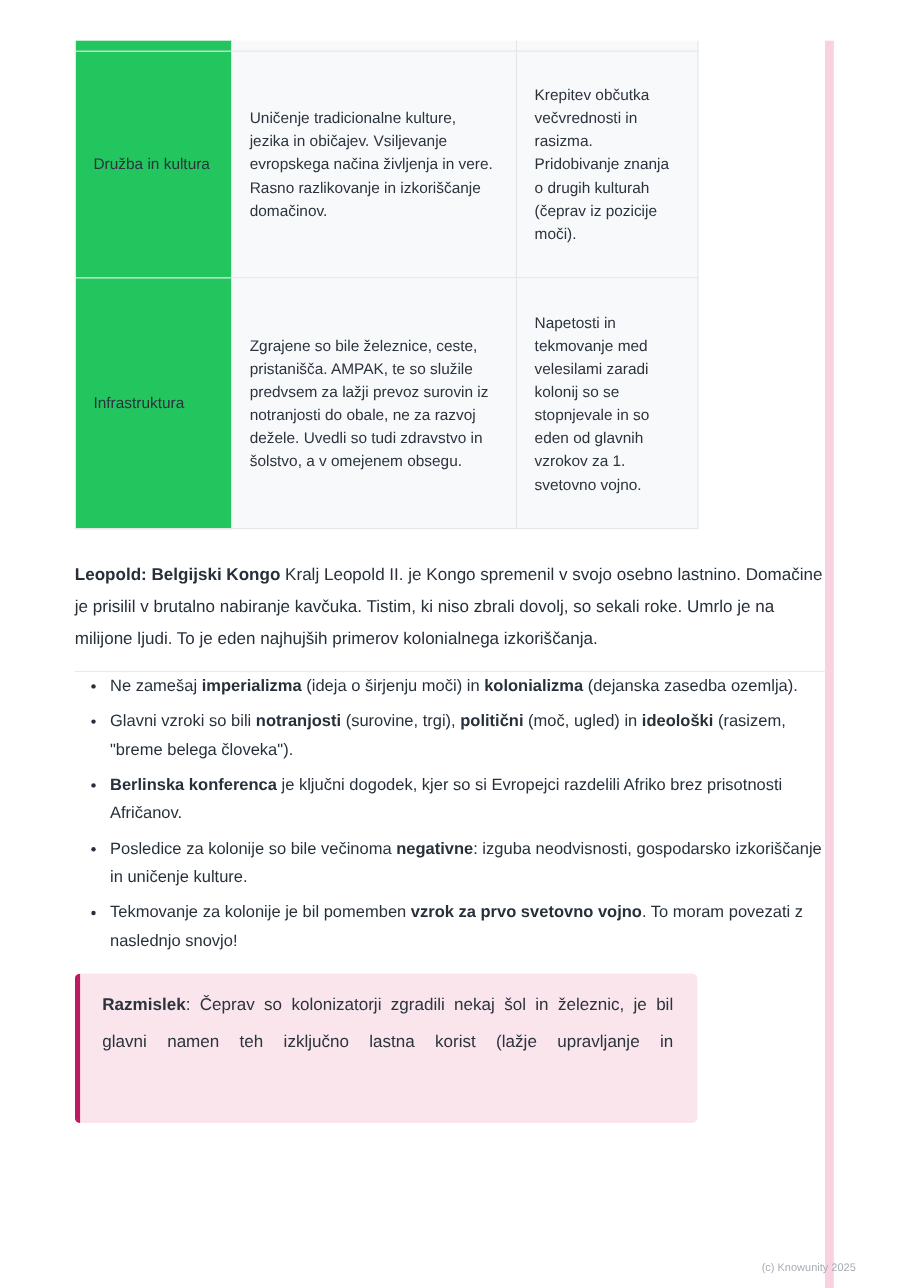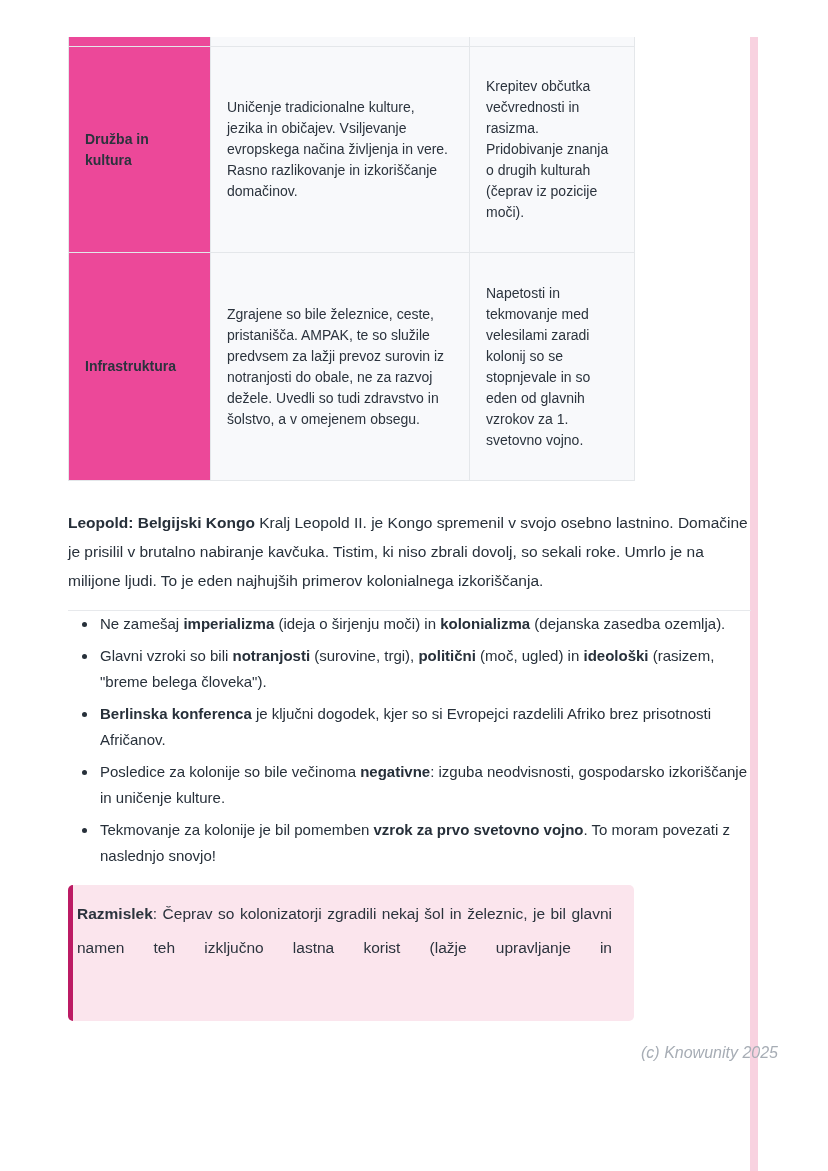--- a/index.html
+++ b/index.html
@@ -40,22 +40,22 @@
     border: 1px solid var(--table-border, #e4e7ea);
     background: var(--table-cell-bg, #f8f9fb);
     padding: 14px 16px;
     font-size: 14px;
     line-height: 21px;
     vertical-align: middle;
     color: #2b333d;
     margin-top: 36px;
   }
   .notes-table td.cat {
-    background: #ec4899;
-    font-weight: 700;
+    background: #22c55e;
+    font-weight: 400;
   }
   .notes-table tr.row-cut td {
     height: 9px;
     padding: 0;
     border-top: 0;
   }
   .notes-table tr.row-1 { height: 206px; }
   .notes-table tr.row-2 { height: 228px; }
 
   
@@ -100,36 +100,35 @@
     width: 566px;
     box-sizing: border-box;
     height: 136px;
     overflow: hidden;
     background: var(--callout-bg, #fbe5ed);
     border-left: 5px solid var(--callout-border, #bc1b64);
     border-radius: 5px;
   }
   .callout-text {
     margin: 0;
-    padding: 12px 22px 0 4px;
+    padding: 12px 22px 0 20px;
     font-size: 15.5px;
     line-height: 34px;
     text-align: justify;
     text-align-last: justify;
     color: #2b333d;
   }
 
   .watermark {
     position: absolute;
-    top: 1044px;
+    top: 1147px;
     right: 50px;
-    font-size: 16px;
+    font-size: 10px;
     color: #a7adb5;
     z-index: 5;
-    font-style: italic;
   }
 </style>
 </head>
 <body>
 
 <div class="page">
 
   <div class="stripe"></div>
 
   <div class="content">

